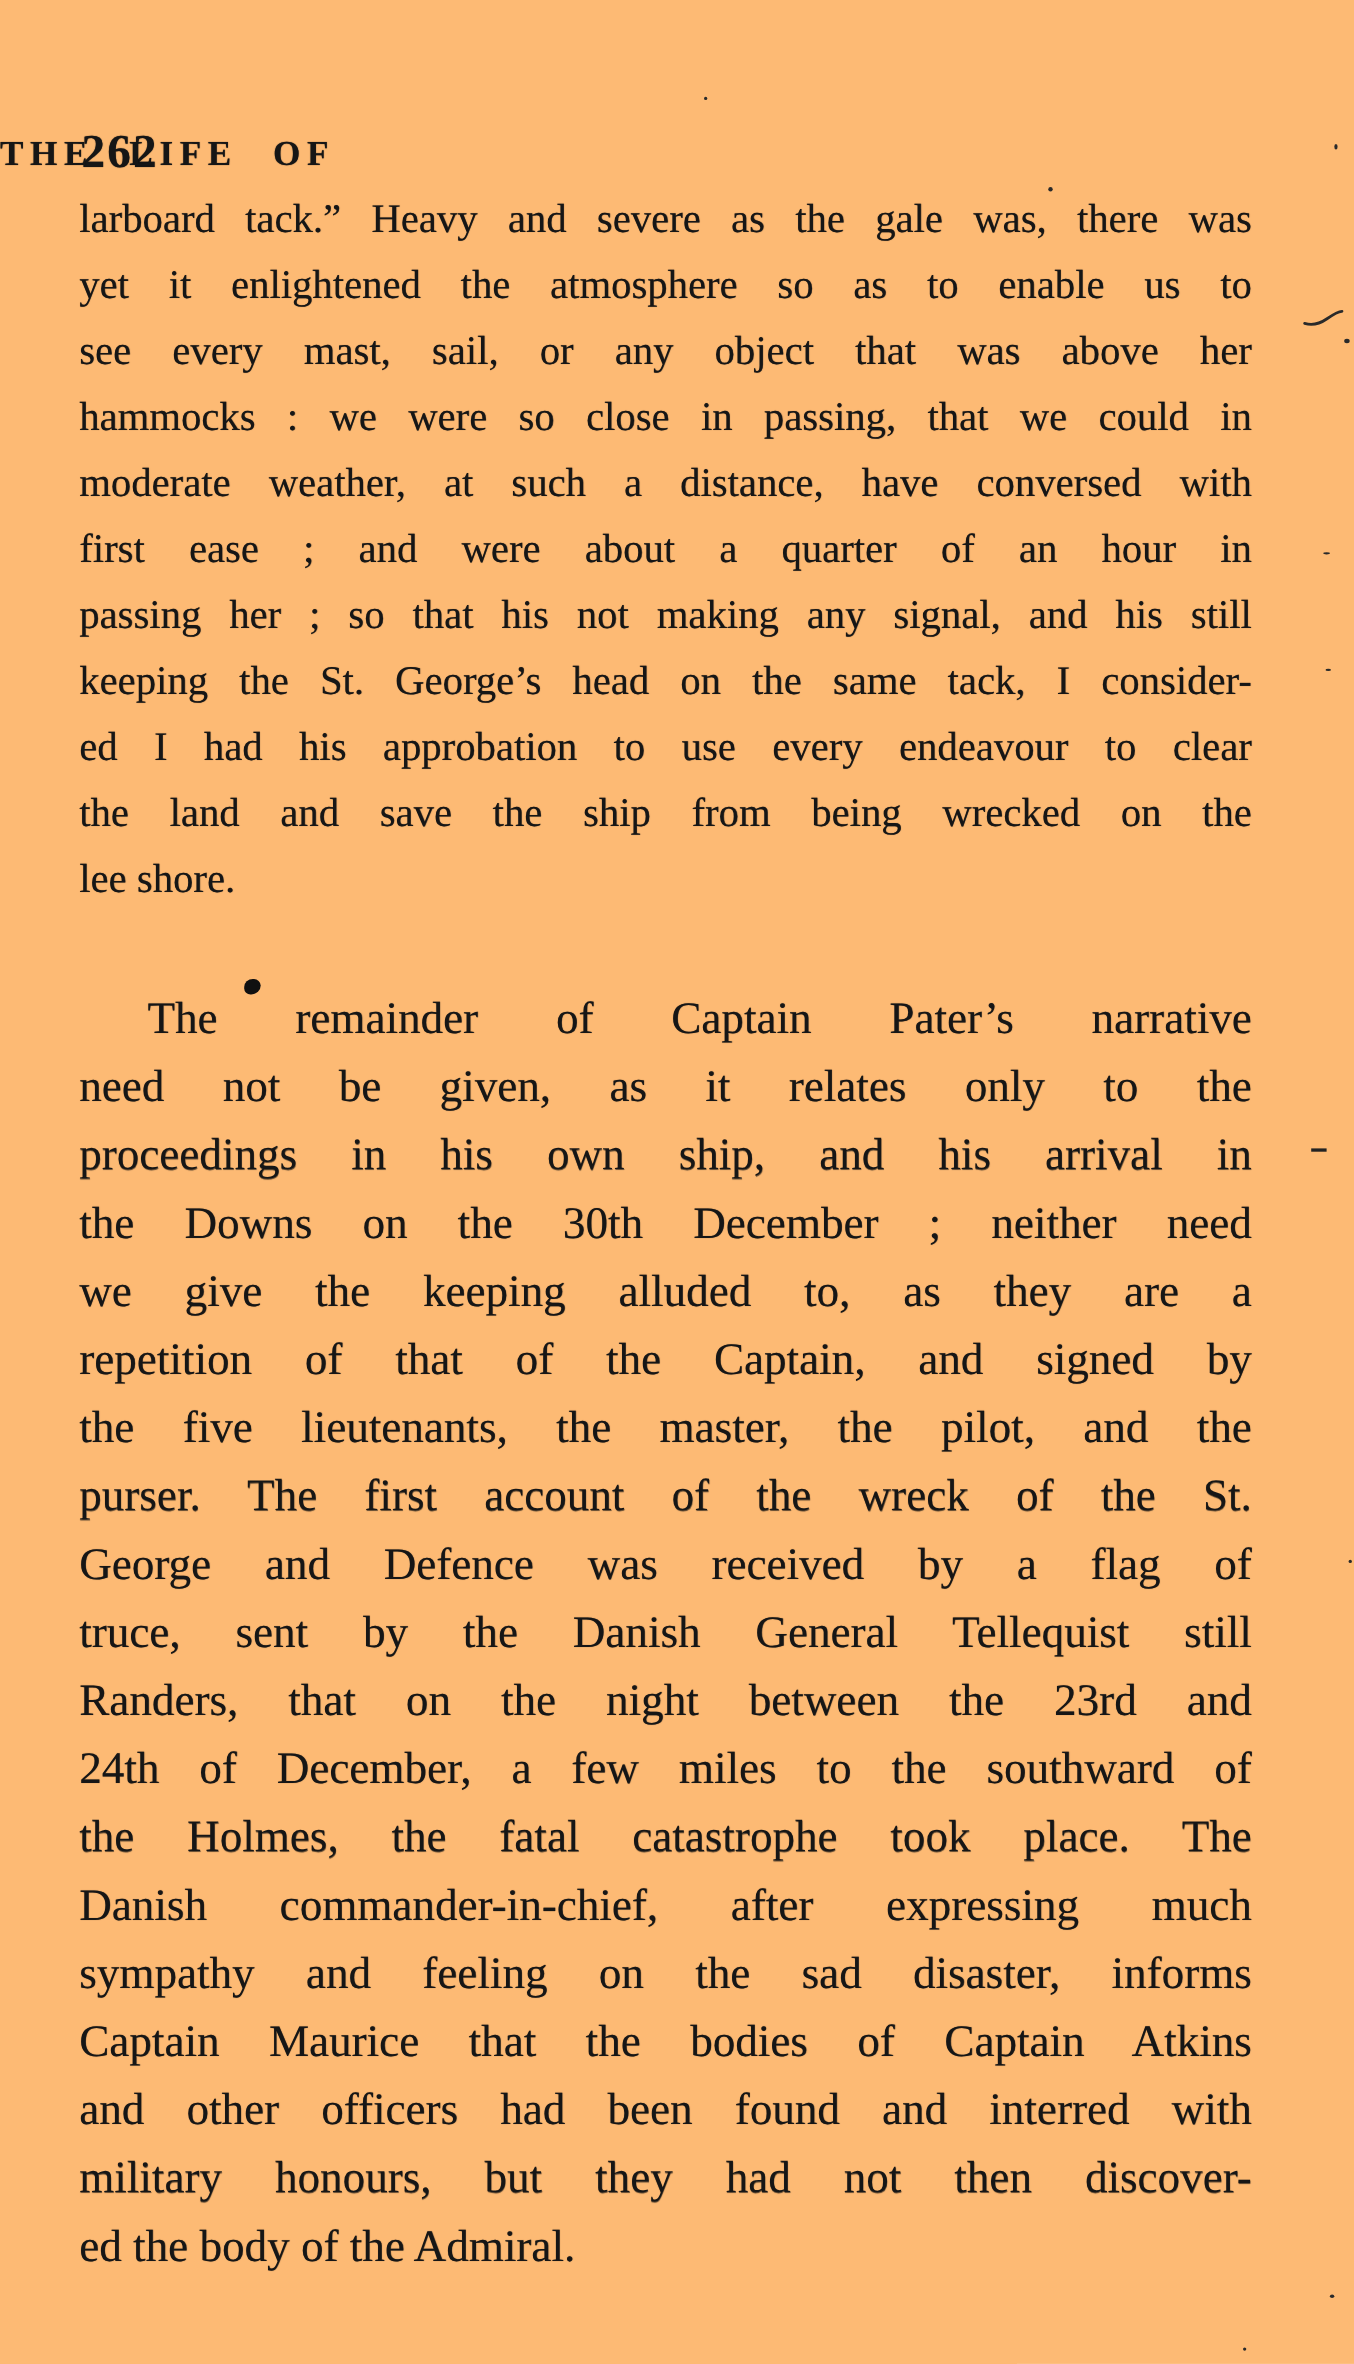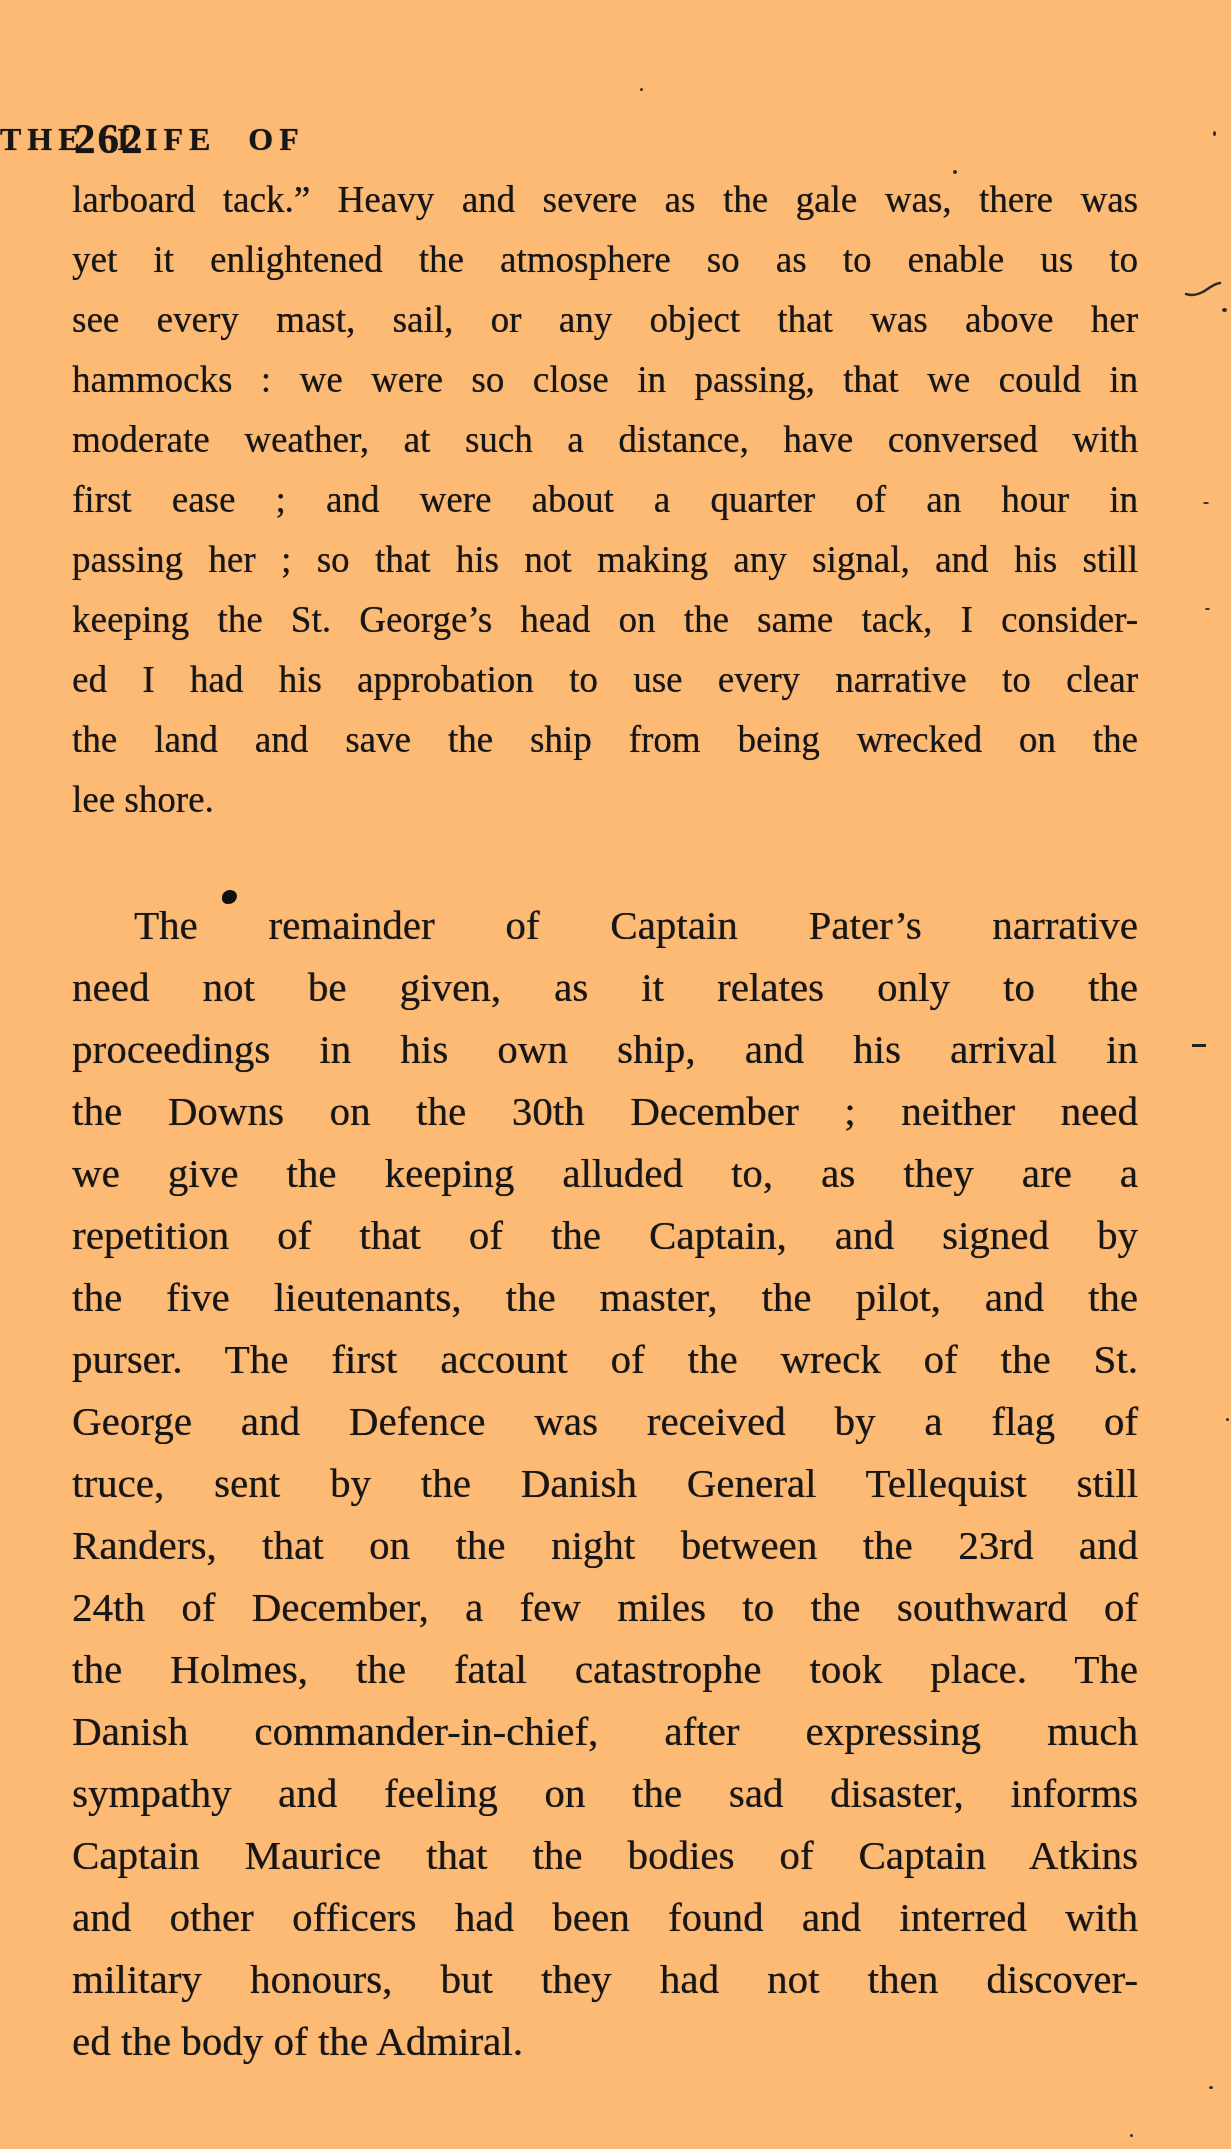--- a/index.html
+++ b/index.html
@@ -114,21 +114,21 @@
 
   <div id="para-quote" class="para">
       <div class="line">larboard tack.”  Heavy and severe as the gale was, there was</div>
       <div class="line">yet it enlightened the atmosphere so as to enable us to</div>
       <div class="line">see every mast, sail, or any object that was above her</div>
       <div class="line">hammocks : we were so close in passing, that we could in</div>
       <div class="line">moderate weather, at such a distance, have conversed with</div>
       <div class="line">first ease ; and were about a quarter of an hour in</div>
       <div class="line">passing her ; so that his not making any signal, and his still</div>
       <div class="line">keeping the St. George’s head on the same tack, I consider-</div>
-      <div class="line">ed I had his approbation to use every narrative to clear</div>
+      <div class="line">ed I had his approbation to use every endeavour to clear</div>
       <div class="line">the land and save the ship from being wrecked on the</div>
       <div class="line last">lee shore.</div>
     </div>
 
   <div class="artifact ink-dot"></div>
 
   <div id="para-main" class="para">
       <div class="line first">The remainder of Captain Pater’s narrative</div>
       <div class="line">need not be given, as it relates only to the</div>
       <div class="line">proceedings in his own ship, and his arrival in</div>

